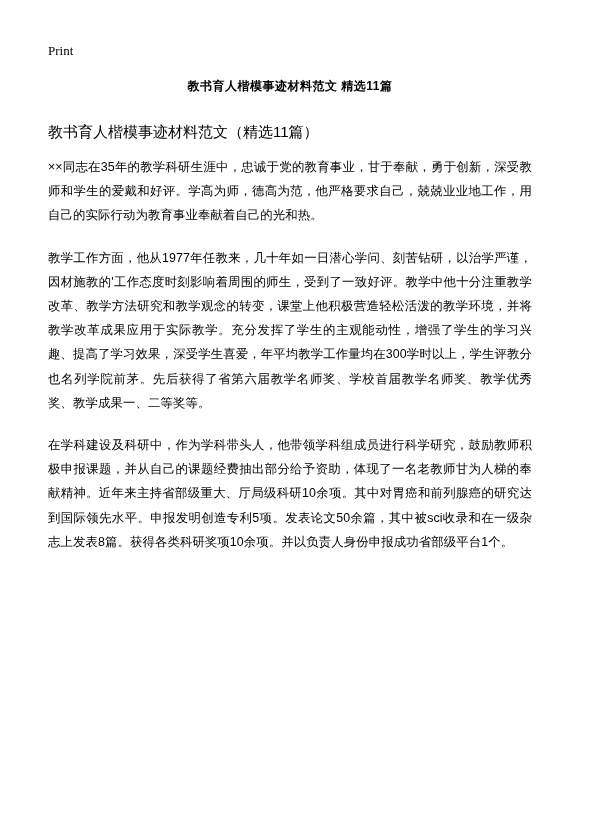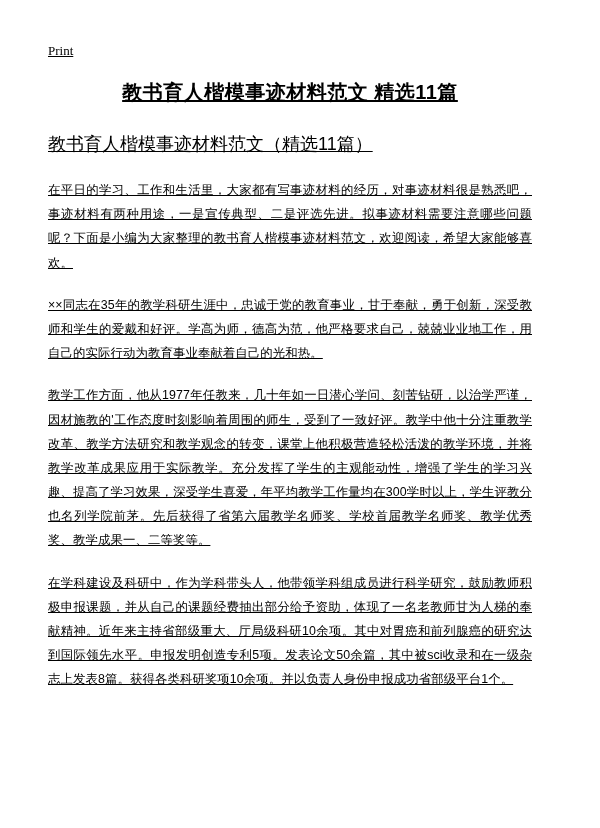--- a/index.html
+++ b/index.html
@@ -13,40 +13,39 @@
     font-family: "Liberation Sans", sans-serif;
     color: #000000;
     overflow: hidden;
   }
   .page {
     width: 600px;
     height: 828px;
     box-sizing: border-box;
     padding: 44px 68px 0 48px;
     position: relative;
-    text-decoration: underline;
   }
   .print-link {
     font-size: 13px;
     color: #000;
     line-height: 1;
     margin: 0 0 22px 0;
     font-family: "Liberation Serif", serif;
   }
   h1.doc-title {
-    font-size: 20px;
+    font-size: 12px;
     font-weight: bold;
     text-align: center;
     margin: 0 0 26px 0;
     letter-spacing: 0.5px;
     line-height: 1.3;
   }
   .subtitle {
-    font-size: 18px;
-    margin: 0 0 20px 0;
+    font-size: 15px;
+    margin: 0 0 12px 0;
     line-height: 1.5;
   }
   p.body-par {
     font-size: 12.4px;
     line-height: 1.95;
     margin: 0 0 18px 0;
     text-align: justify;
     letter-spacing: 0.1px;
   }
   h2.sec-head {
@@ -61,19 +60,18 @@
 
 <div class="page">
 
   <div class="print-link">Print</div>
 
   <h1 class="doc-title">教书育人楷模事迹材料范文  精选11篇</h1>
 
   <div class="subtitle">教书育人楷模事迹材料范文（精选11篇）</div>
 
   <div id="doc-body">
-      <p class="body-par">在平日的学习、工作和生活里，大家都有写事迹材料的经历，对事迹材料很是熟悉吧，事迹材料有两种用途，一是宣传典型、二是评选先进。拟事迹材料需要注意哪些问题呢？下面是小编为大家整理的教书育人楷模事迹材料范文，欢迎阅读，希望大家能够喜欢。</p>
       <p class="body-par">××同志在35年的教学科研生涯中，忠诚于党的教育事业，甘于奉献，勇于创新，深受教师和学生的爱戴和好评。学高为师，德高为范，他严格要求自己，兢兢业业地工作，用自己的实际行动为教育事业奉献着自己的光和热。</p>
       <p class="body-par">教学工作方面，他从1977年任教来，几十年如一日潜心学问、刻苦钻研，以治学严谨，因材施教的'工作态度时刻影响着周围的师生，受到了一致好评。教学中他十分注重教学改革、教学方法研究和教学观念的转变，课堂上他积极营造轻松活泼的教学环境，并将教学改革成果应用于实际教学。充分发挥了学生的主观能动性，增强了学生的学习兴趣、提高了学习效果，深受学生喜爱，年平均教学工作量均在300学时以上，学生评教分也名列学院前茅。先后获得了省第六届教学名师奖、学校首届教学名师奖、教学优秀奖、教学成果一、二等奖等。</p>
       <p class="body-par">在学科建设及科研中，作为学科带头人，他带领学科组成员进行科学研究，鼓励教师积极申报课题，并从自己的课题经费抽出部分给予资助，体现了一名老教师甘为人梯的奉献精神。近年来主持省部级重大、厅局级科研10余项。其中对胃癌和前列腺癌的研究达到国际领先水平。申报发明创造专利5项。发表论文50余篇，其中被sci收录和在一级杂志上发表8篇。获得各类科研奖项10余项。并以负责人身份申报成功省部级平台1个。</p>
     </div>
 
 </div>
 
 </body></html>

